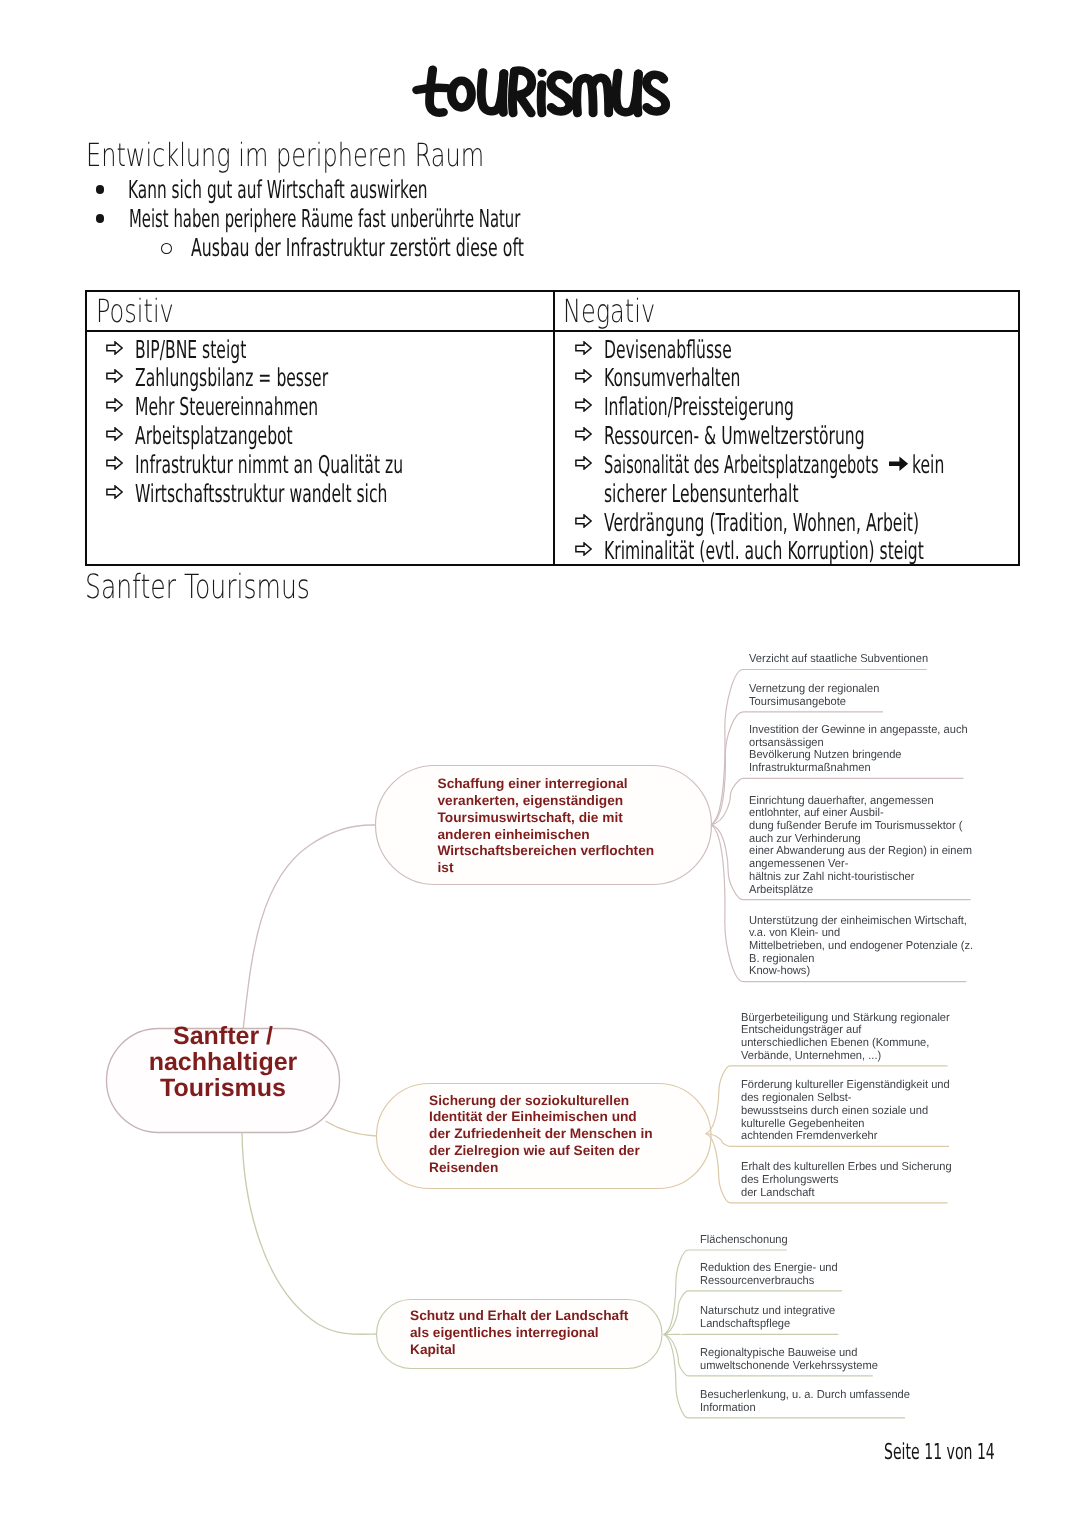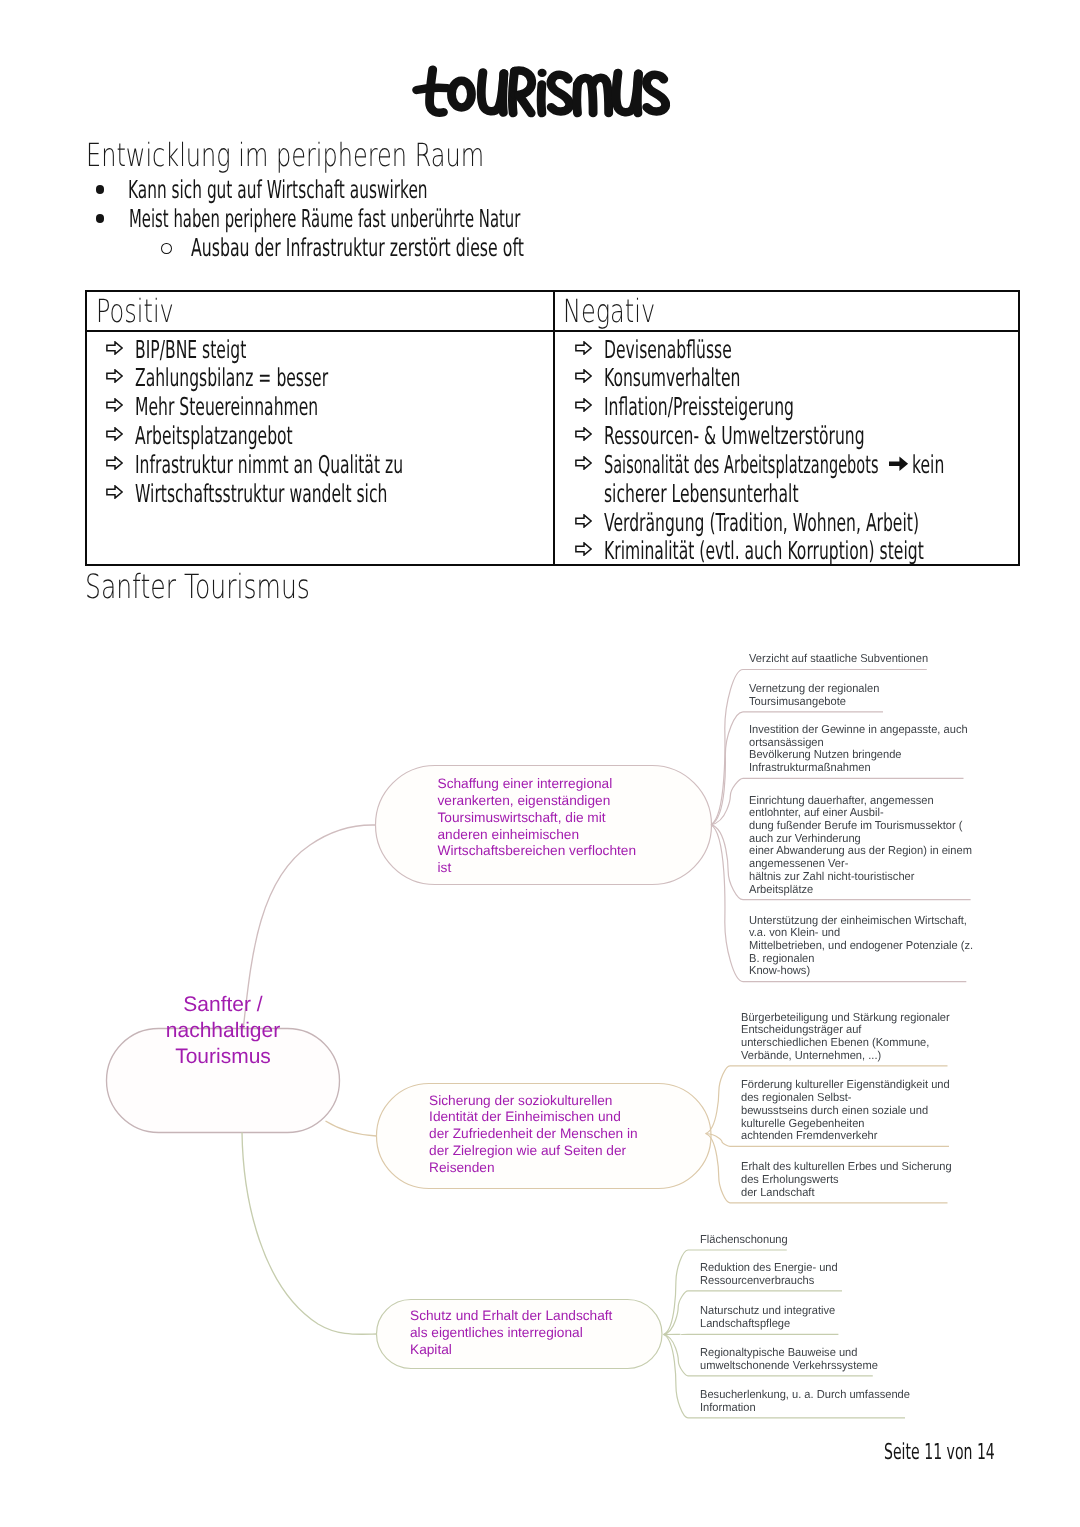--- a/index.html
+++ b/index.html
@@ -23,22 +23,22 @@
        border:2.2px solid #0b0b0b;box-sizing:border-box;}
   #tbl .vdiv{position:absolute;left:465.5px;top:-2.2px;width:2.2px;height:275px;background:#0b0b0b;}
   #tbl .hdiv{position:absolute;left:-2.2px;top:38px;width:935px;height:2px;background:#0b0b0b;}
 
   .bullet{position:absolute;width:8.2px;height:8.2px;border-radius:50%;background:#141414;}
   .hollow{position:absolute;width:11px;height:11.4px;border-radius:50%;border:1.6px solid #141414;box-sizing:border-box;}
   .hollowarrow{position:absolute;line-height:0;}
   .fatarrow{position:absolute;line-height:0;}
 
   .mmsvg{position:absolute;left:0;top:0;}
-  .nodetext{position:absolute;font-family:"Liberation Sans",sans-serif;font-weight:400;
-            color:#a21caf;font-size:13.7px;line-height:16.8px;white-space:pre;}
+  .nodetext{position:absolute;font-family:"Liberation Sans",sans-serif;font-weight:700;
+            color:#7f1d1d;font-size:13.7px;line-height:16.8px;white-space:pre;}
   .leaftext{position:absolute;font-family:"Liberation Sans",sans-serif;font-weight:400;
             color:#3e4247;font-size:11.5px;line-height:12.7px;transform:scaleX(0.966);transform-origin:left top;white-space:pre;}
 </style>
 </head>
 <body>
 
 <div class="page">
 
   <svg id="titlesvg" width="1080" height="170" viewBox="0 0 1080 170" aria-hidden="true">
     <g transform="translate(538,90) scale(0.975,0.925) translate(-538,-90) translate(3,2)" fill="none" stroke="#111111" stroke-width="9.1" stroke-linecap="round" stroke-linejoin="round">
@@ -213,20 +213,20 @@
 Ressourcenverbrauchs</div>
         <div class="leaftext" style="left: 700px; top: 1305.4px;">Naturschutz und integrative
 Landschaftspflege</div>
         <div class="leaftext" style="left: 700px; top: 1347px;">Regionaltypische Bauweise und
 umweltschonende Verkehrssysteme</div>
         <div class="leaftext" style="left: 700px; top: 1388.9px;">Besucherlenkung, u. a. Durch umfassende
 Information</div>
         <div class="nodetext" style="left: 410px; top: 1308px;">Schutz und Erhalt der Landschaft
 als eigentliches interregional
 Kapital</div>
-        <div class="nodetext" style="left: 106.5px; top: 992px; width: 233px; text-align: center; font-size: 21px; line-height: 26px;">Sanfter /
+        <div class="nodetext" style="left: 106.5px; top: 1023px; width: 233px; text-align: center; font-size: 25px; line-height: 26px;">Sanfter /
 nachhaltiger
 Tourismus</div>
       </div>
   </div>
 
   <div class="hw" id="pagenum" style="left:884px;top:1441.6px;font-size:22px;transform:scaleX(0.64);">Seite 11 von 14</div>
 </div>
 
 </body></html>

